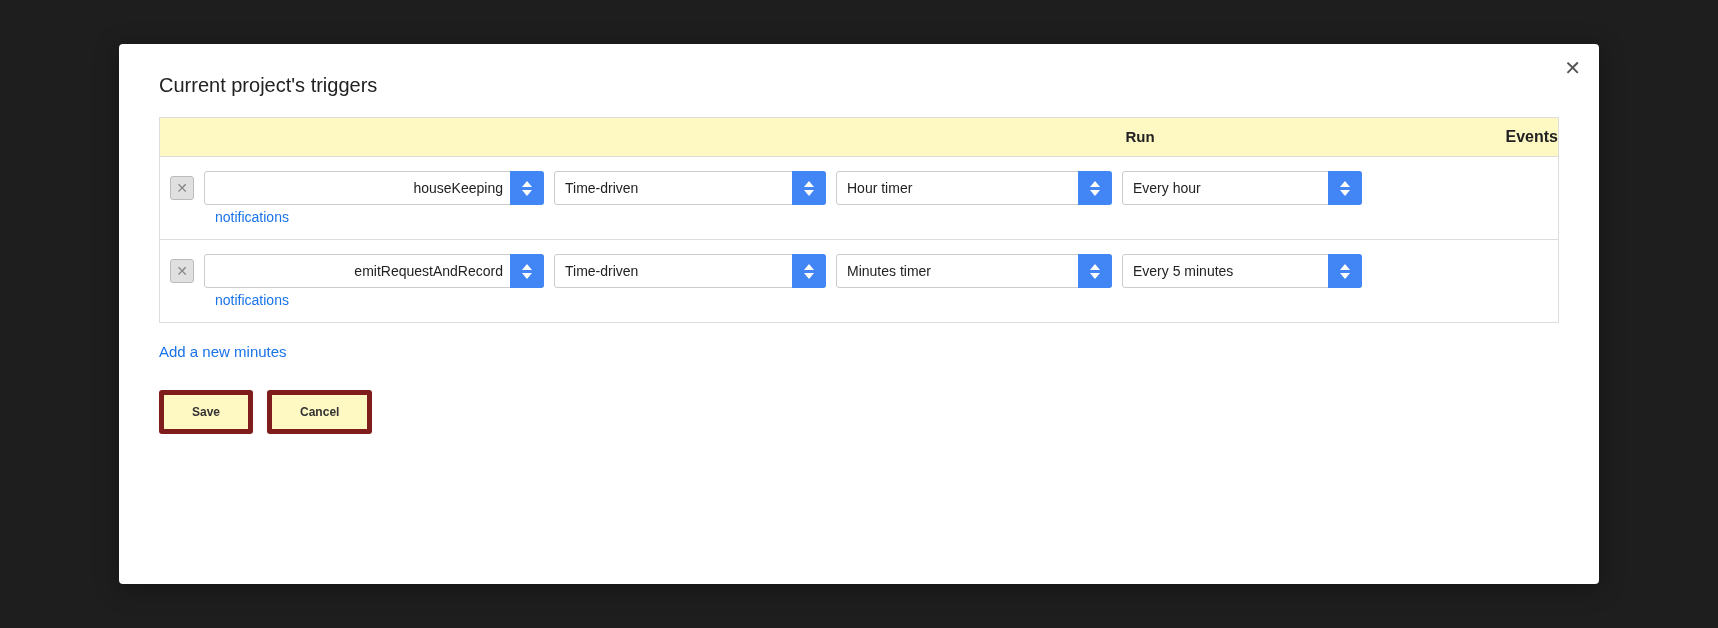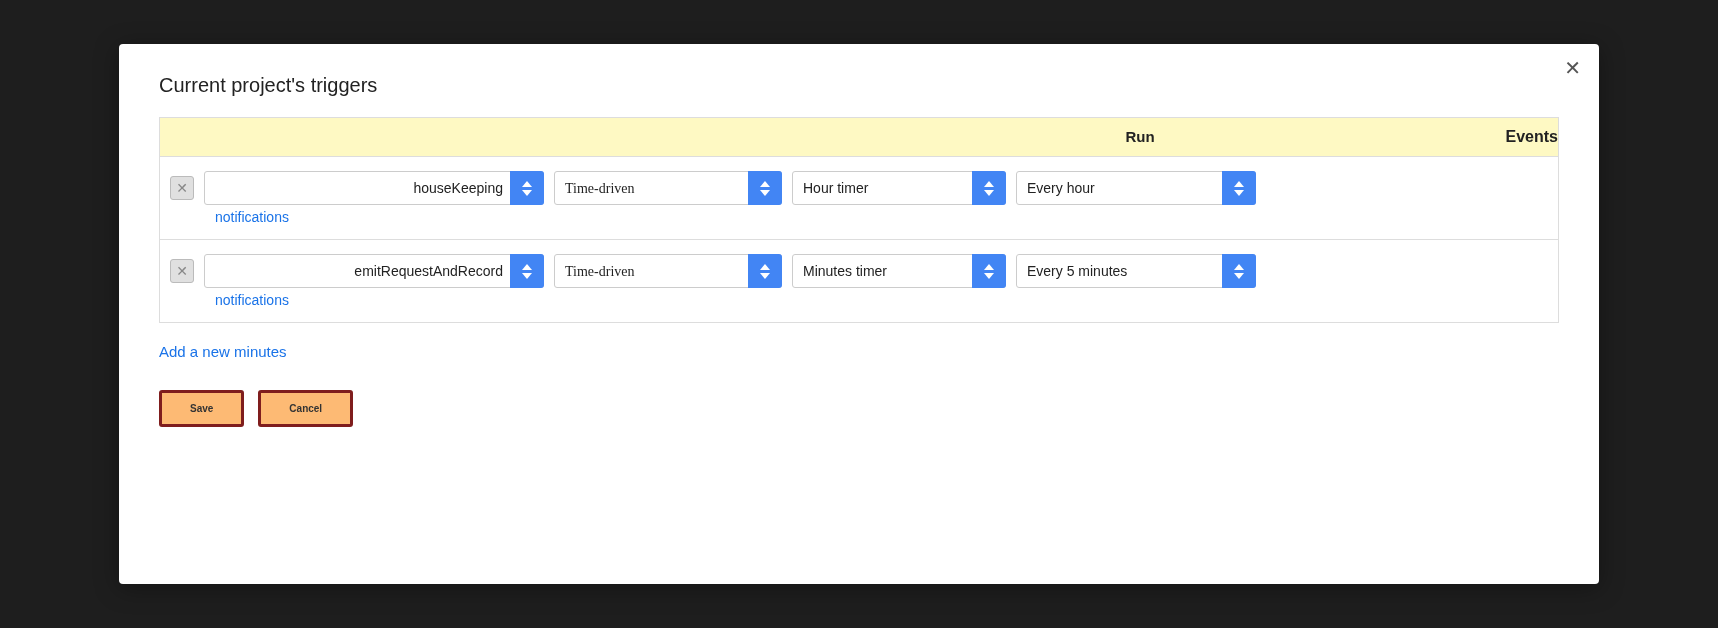--- a/index.html
+++ b/index.html
@@ -133,26 +133,25 @@
       cursor: pointer;
       height: 34px;
     }
 
     .select-field-run {
       width: 340px;
       text-align: right;
     }
 
     .select-field-event-type {
-      width: 228px;
-      font-family: Liberation Serif, serif;
+      width: 272px;
     }
 
     .select-field-timer {
-      width: 214px;
+      width: 276px;
     }
 
     .select-field-interval {
       width: 240px;
     }
 
     .arrow-up, .arrow-down {
       width: 0;
       height: 0;
       display: block;
@@ -190,25 +189,25 @@
     }
 
     .actions {
       display: flex;
       gap: 14px;
       margin-top: 10px;
     }
 
     .btn {
       padding: 10px 28px;
-      font-size: 10px;
+      font-size: 12px;
       font-weight: bold;
       border-radius: 3px;
-      border: 3px solid #7f1d1d;
-      background: #fdba74;
+      border: 5px solid #7f1d1d;
+      background: #fef9c3;
       cursor: pointer;
       color: #333;
     }
 
     
     .select-control {
       position: relative;
       display: inline-block;
     }
 

